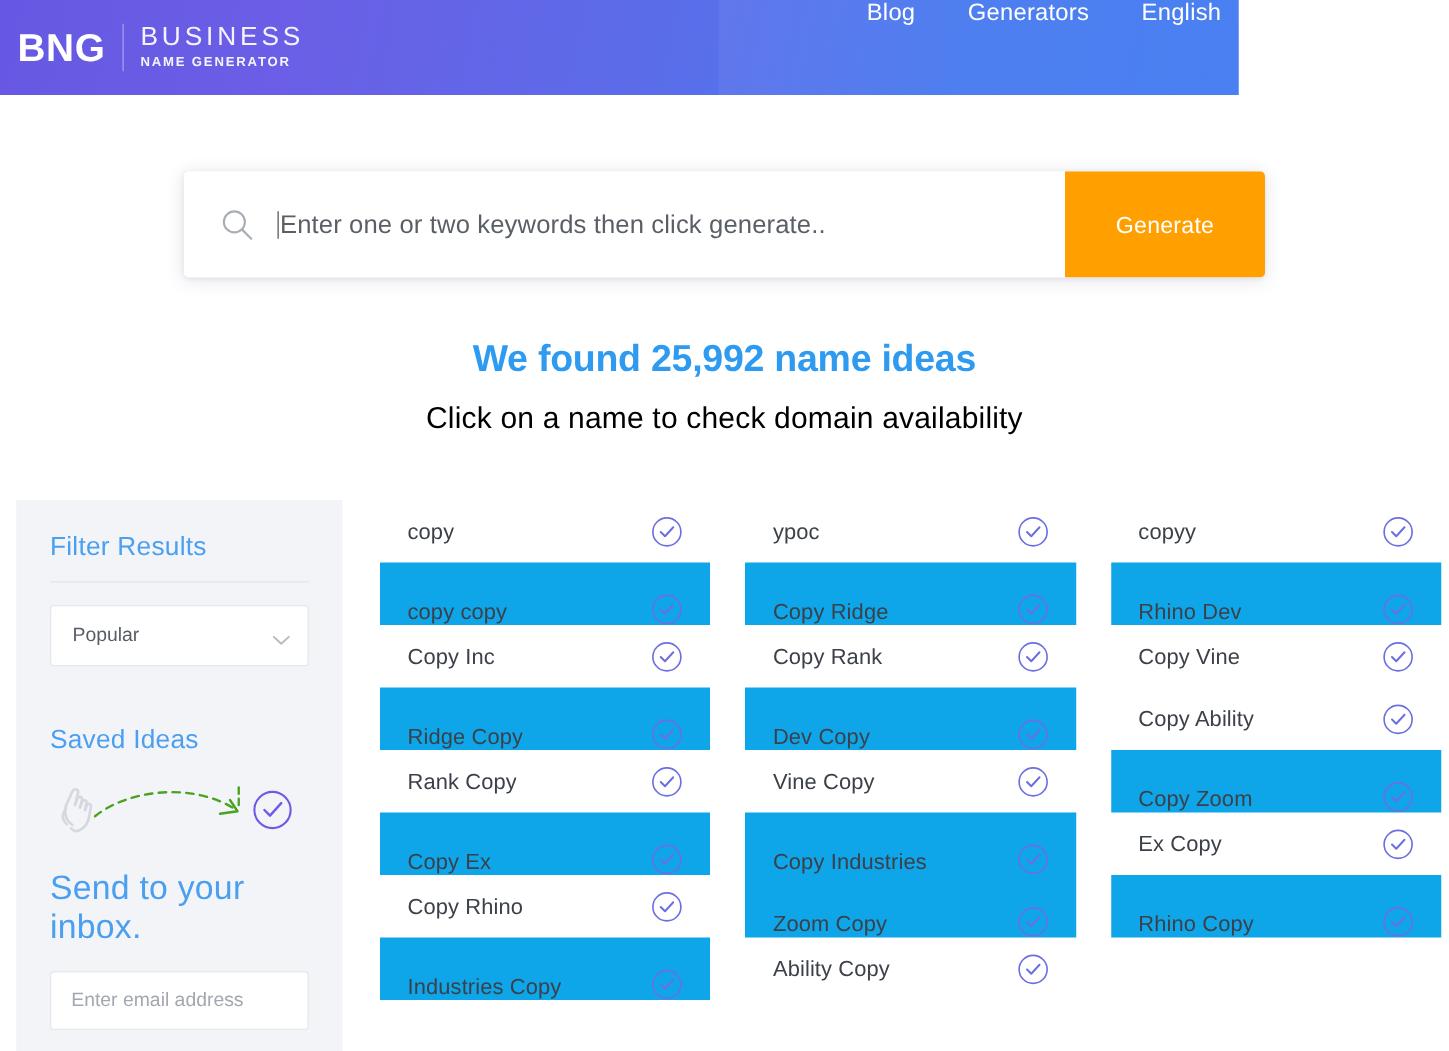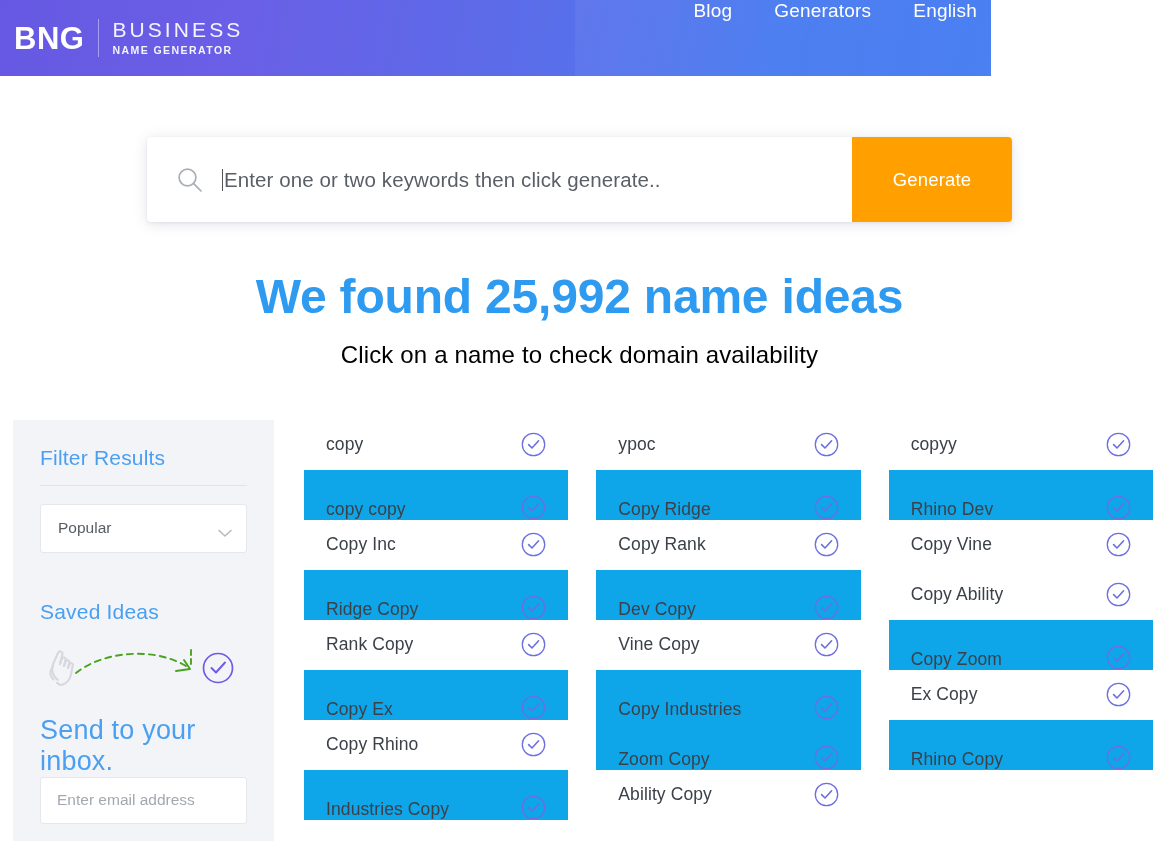--- a/index.html
+++ b/index.html
@@ -131,21 +131,21 @@
     font-family: "Liberation Sans", sans-serif;
     cursor: pointer;
     letter-spacing: 0.2px;
   }
 
   
   .found-heading {
     text-align: center;
     margin-top: 49px;
     color: #2f9bf0;
-    font-size: 48px;
+    font-size: 30px;
     font-weight: bold;
     letter-spacing: -0.2px;
     line-height: 1.1;
   }
   .sub-heading {
     text-align: center;
     margin-top: 17px;
     color: #000000;
     font-size: 24px;
     letter-spacing: 0.15px;
@@ -204,20 +204,21 @@
     height: 62px;
     position: relative;
   }
   .inbox-title {
     color: #4a9ff0;
     font-size: 27px;
     margin-top: 17px;
     letter-spacing: 0.2px;
   }
   .email-box {
+    margin-top: 20px;
     height: 47px;
     background: #ffffff;
     border: 1px solid #e4e7ec;
     border-radius: 3px;
     display: flex;
     align-items: center;
     padding: 0 16px;
   }
   .email-input {
     border: none;

